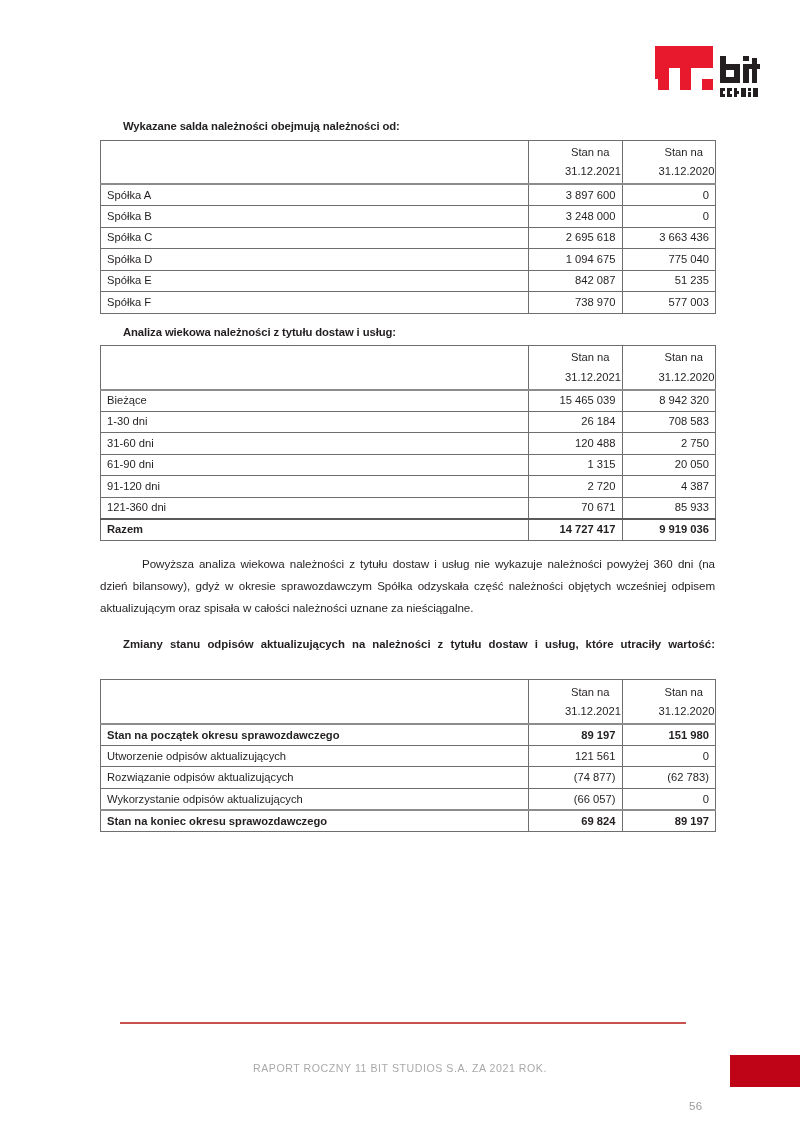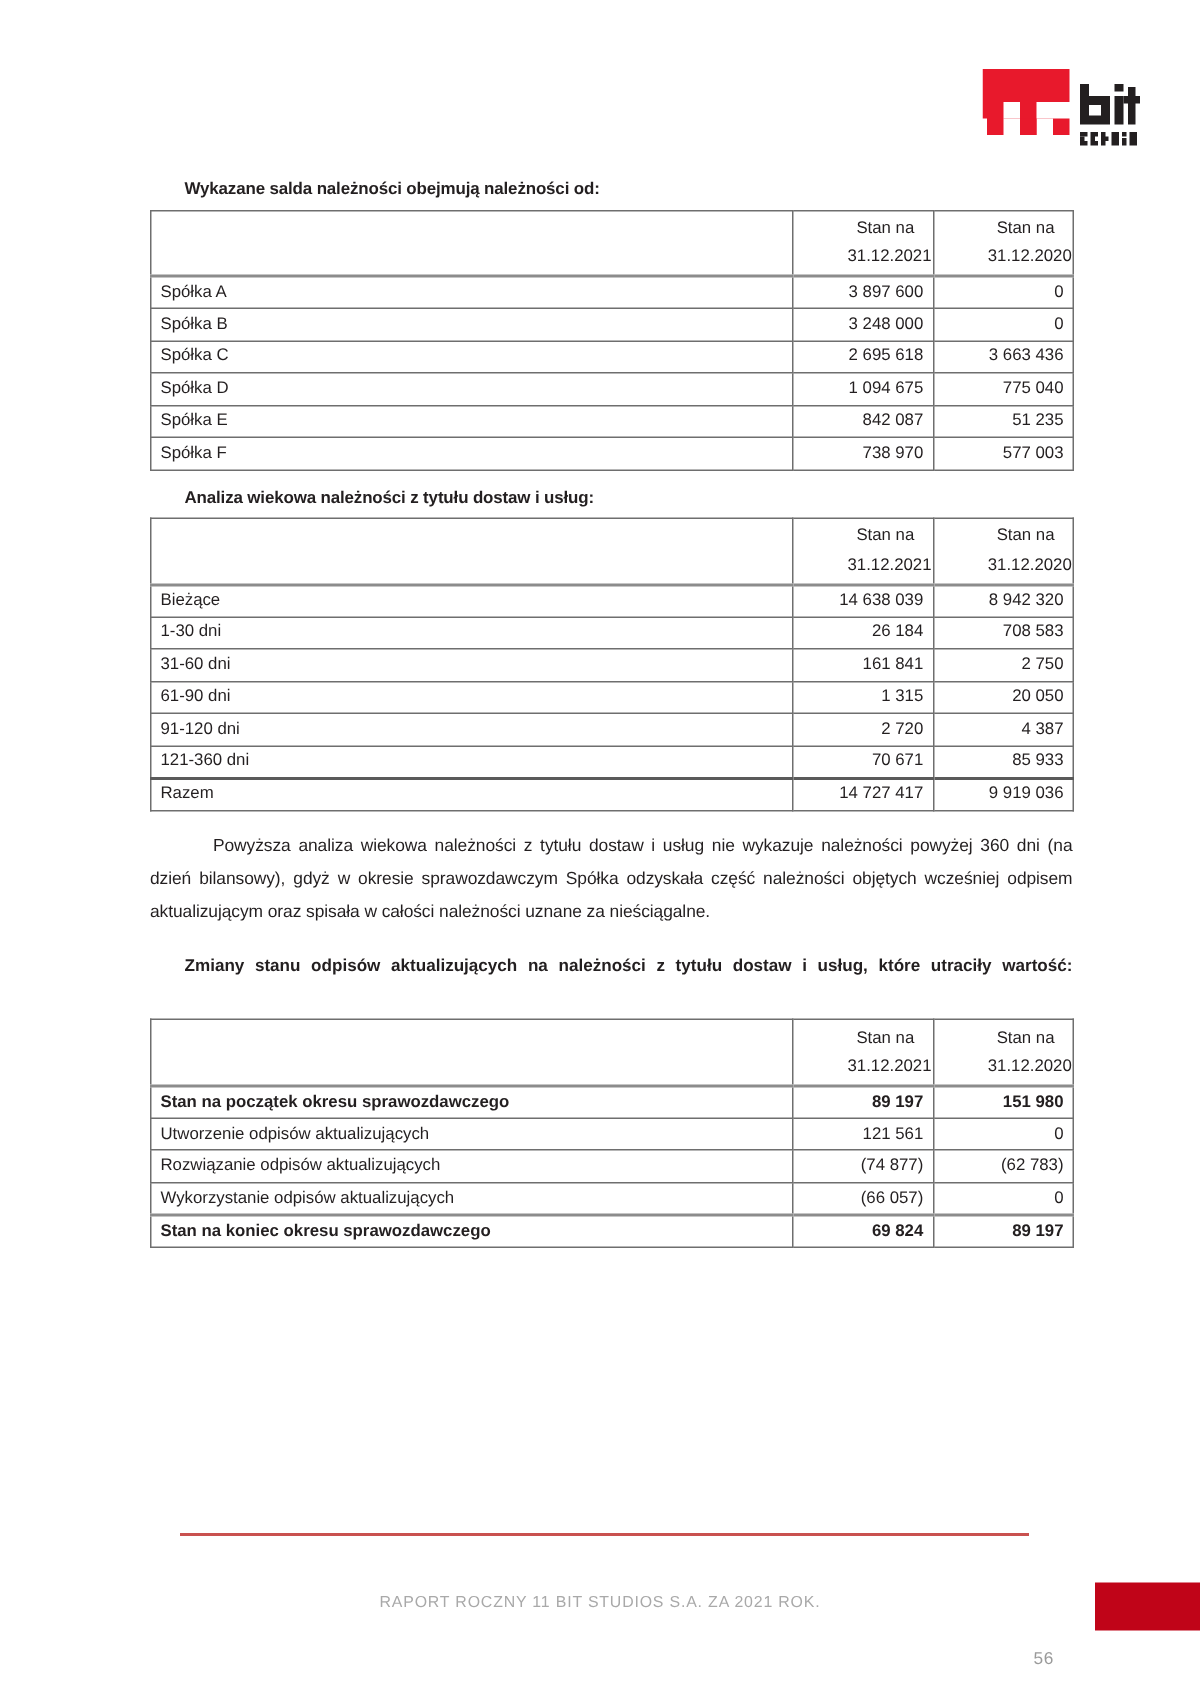--- a/index.html
+++ b/index.html
@@ -90,21 +90,21 @@
     padding-top: 0;
     padding-bottom: 2px;
   }
   table.fin thead th.blank {
     border-right: 1px solid #6e6e6e;
   }
   table.fin tbody td.label { text-align: left; }
   table.fin tbody td.num   { text-align: right; }
 
   table.fin tbody tr.total td {
-    font-weight: normal;
+    font-weight: bold;
     border-top: 2px solid #5a5a5a;
   }
   table.fin tbody tr.strong td {
     font-weight: bold;
   }
   table.fin tbody tr.strong-top td {
     font-weight: bold;
     border-top: 2px solid #8c8c8c;
     margin-left: 40px;
   }
@@ -290,31 +290,31 @@
         </tr>
         <tr class="hdr-2">
           <th class="blank"></th>
           <th>31.12.2021</th>
           <th>31.12.2020</th>
         </tr>
       </thead>
       <tbody>
         <tr>
           <td class="label">Bieżące</td>
-          <td class="num">14 638 039</td>
+          <td class="num">15 465 039</td>
           <td class="num">8 942 320</td>
         </tr>
         <tr>
           <td class="label">1-30 dni</td>
           <td class="num">26 184</td>
           <td class="num">708 583</td>
         </tr>
         <tr>
           <td class="label">31-60 dni</td>
-          <td class="num">161 841</td>
+          <td class="num">120 488</td>
           <td class="num">2 750</td>
         </tr>
         <tr>
           <td class="label">61-90 dni</td>
           <td class="num">1 315</td>
           <td class="num">20 050</td>
         </tr>
         <tr>
           <td class="label">91-120 dni</td>
           <td class="num">2 720</td>

